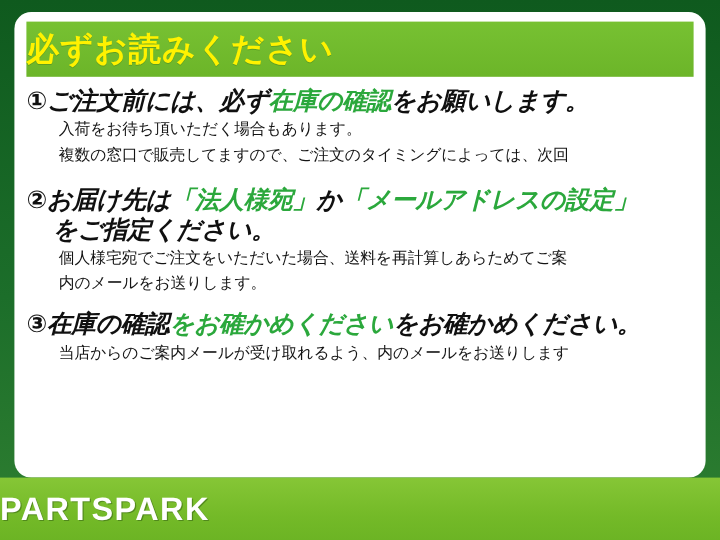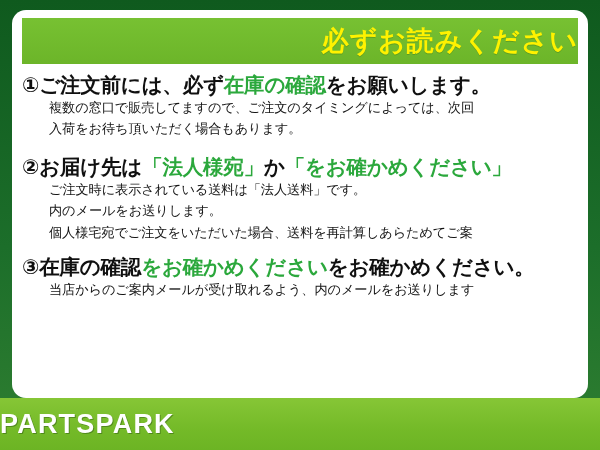--- a/index.html
+++ b/index.html
@@ -35,21 +35,21 @@
   .banner {
     position: absolute;
     left: 10px;
     top: 8px;
     width: 556px;
     height: 46px;
     background: #6fba2c;
     background: linear-gradient(180deg, #77c132 0%, #6cb529 100%);
     display: flex;
     align-items: center;
-    justify-content: flex-end;
+    justify-content: flex-start;
   }
   .banner-title {
     color: #fff200;
     font-size: 27px;
     font-weight: bold;
     letter-spacing: 1px;
     line-height: 1;
     text-shadow: 0 1px 0 rgba(60,110,20,0.35);
     white-space: nowrap;
   }
@@ -66,20 +66,21 @@
 
   .item { margin-bottom: 2px; }
 
   .head {
     color: #101010;
     font-size: 20.5px;
     font-weight: bold;
     line-height: 1.22;
     letter-spacing: -0.2px;
     white-space: nowrap;
+    font-style: italic;
   }
   .head .indent { display: inline-block; padding-left: 22px; }
   .hl { color: #2ba83c; }
 
   .sub {
     color: #141414;
     font-size: 13.2px;
     font-weight: normal;
     line-height: 1.62;
     letter-spacing: -0.1px;
@@ -119,31 +120,31 @@
   <div class="card">
 
     <div class="banner">
       <div class="banner-title">必ずお読みください</div>
     </div>
 
     <div class="content">
 
       <div class="item">
         <div class="head"><span>①</span><span>ご注文前には、必ず</span><span class="hl">在庫の確認</span><span>をお願いします。</span></div>
+        <div class="sub">入荷をお待ち頂いただく場合もあります。</div>
         <div class="sub">複数の窓口で販売してますので、ご注文のタイミングによっては、次回</div>
-        <div class="sub">入荷をお待ち頂いただく場合もあります。</div>
       </div>
 
       <div class="gap-a"></div>
 
       <div class="item">
-        <div class="head"><span>②</span><span>お届け先は</span><span class="hl">「法人様宛」</span><span>か</span><span class="hl">「をお確かめください」</span></div>
-        <div class="sub">ご注文時に表示されている送料は「法人送料」です。</div>
+        <div class="head"><span>②</span><span>お届け先は</span><span class="hl">「法人様宛」</span><span>か</span><span class="hl">「メールアドレスの設定」</span></div>
+        <div class="head"><span class="indent">をご指定ください。</span></div>
+        <div class="sub">個人様宅宛でご注文をいただいた場合、送料を再計算しあらためてご案</div>
         <div class="sub">内のメールをお送りします。</div>
-        <div class="sub">個人様宅宛でご注文をいただいた場合、送料を再計算しあらためてご案</div>
       </div>
 
       <div class="gap-b"></div>
 
       <div class="item">
         <div class="head"><span>③</span><span>在庫の確認</span><span class="hl">をお確かめください</span><span>をお確かめください。</span></div>
         <div class="sub">当店からのご案内メールが受け取れるよう、内のメールをお送りします</div>
       </div>
 
     </div>

